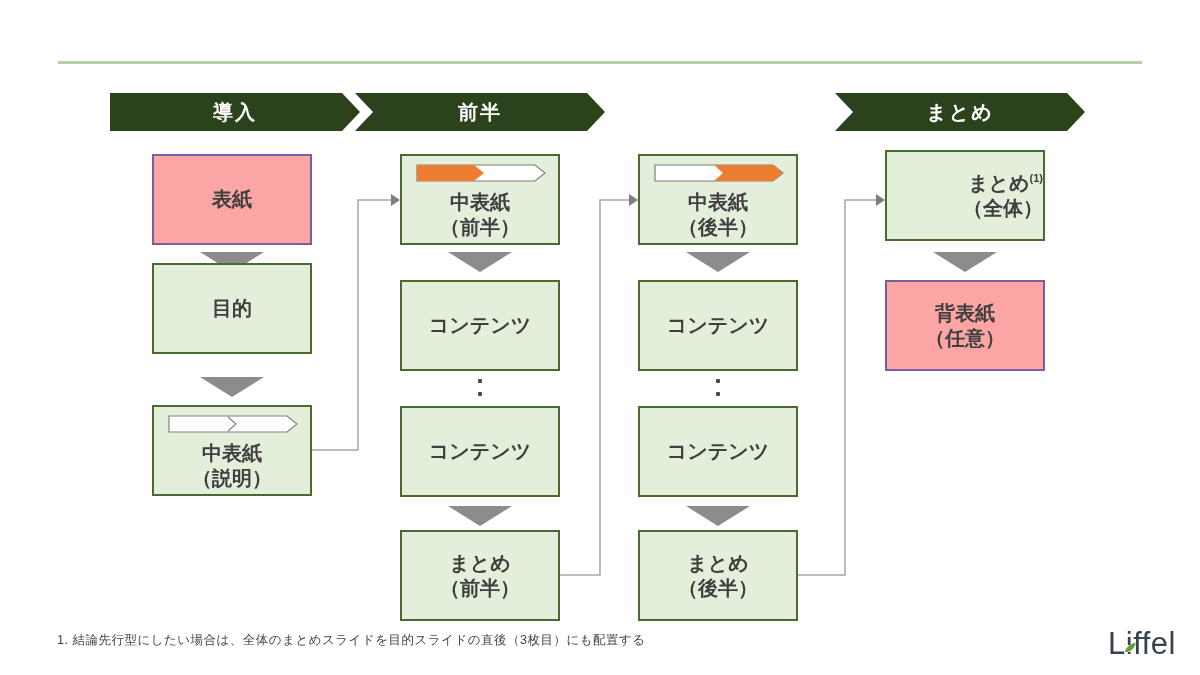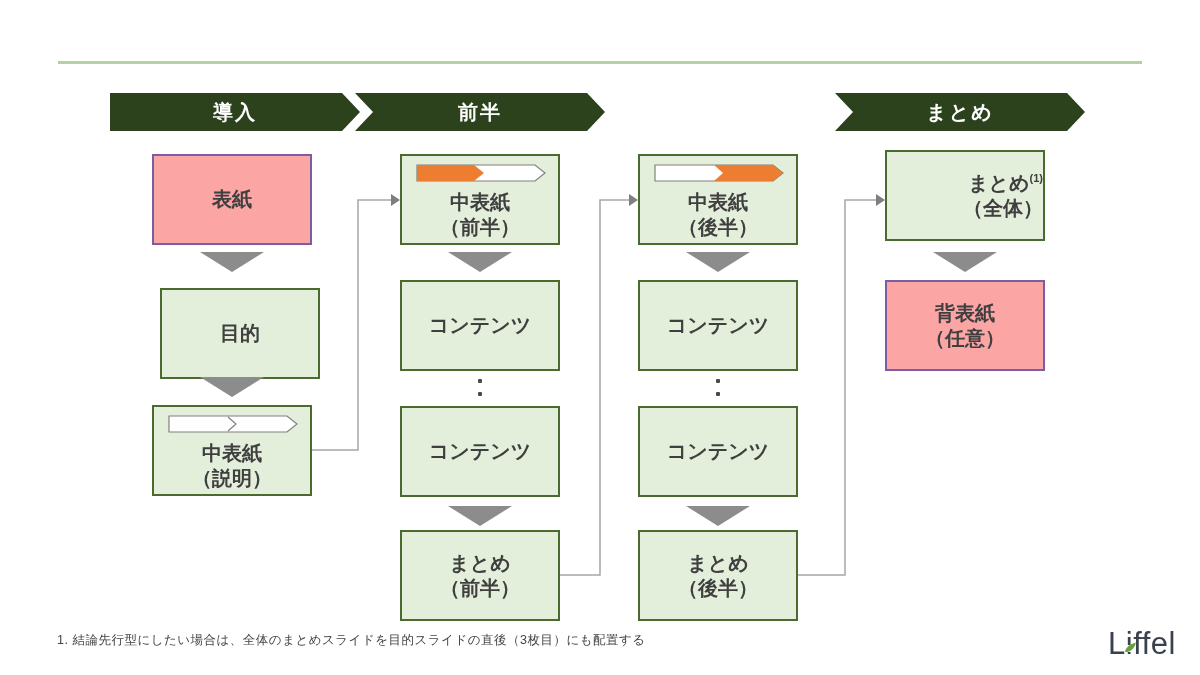--- a/index.html
+++ b/index.html
@@ -63,21 +63,21 @@
     <polyline points="560,575 600,575 600,200 630,200" fill="none" stroke="#a6a6a6" stroke-width="1.5"></polyline>
     <polygon points="629,194 638,200 629,206" fill="#7f7f7f"></polygon>
     <polyline points="798,575 845,575 845,200 877,200" fill="none" stroke="#a6a6a6" stroke-width="1.5"></polyline>
     <polygon points="876,194 885,200 876,206" fill="#7f7f7f"></polygon>
   </svg>
 
   <div class="fbox purple" style="left:152px;top:154px;">
     <span>表紙</span>
   </div>
   <div class="tri-down" style="left:200px;top:252px;"></div>
-  <div class="fbox" style="left:152px;top:288px;margin-left:8px;">
+  <div class="fbox" style="left:152px;top:263px;">
     <span>目的</span>
   </div>
   <div class="tri-down" style="left:200px;top:377px;"></div>
   <div class="fbox has-minibar" style="left:152px;top:405px;">
     <svg class="minibar" width="132" height="18">
       <polygon points="1,1 119,1 129,9 119,17 1,17" fill="#ffffff" stroke="#808080" stroke-width="1.2"></polygon>
       <polyline points="60,2 68,9 60,16" fill="none" stroke="#808080" stroke-width="1.2"></polyline>
     </svg>
     <span>中表紙</span>
     <span>（説明）</span>

